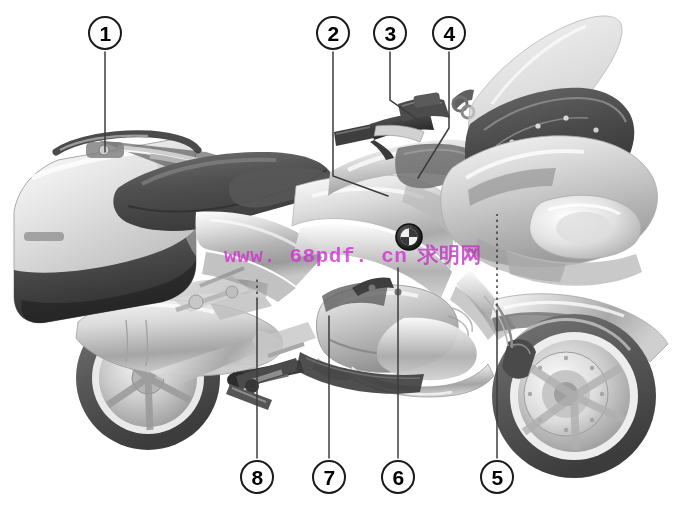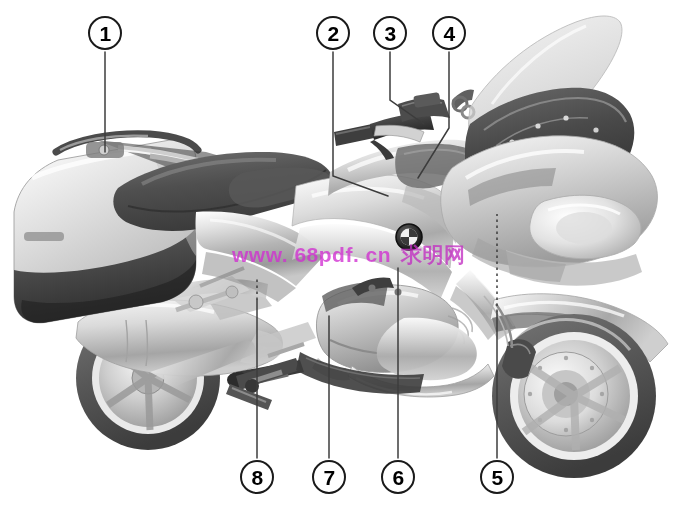--- a/index.html
+++ b/index.html
@@ -52,24 +52,24 @@
     position: absolute;
     left: 0; top: 0;
     width: 700px;
     height: 505px;
     z-index: 30;
     pointer-events: none;
   }
   
   #watermark {
     position: absolute;
-    left: 232px;
+    left: 224px;
     top: 241px;
     z-index: 50;
-    font-family: Liberation Sans, sans-serif;
+    font-family: Liberation Mono, monospace;
     font-size: 21px;
     font-weight: bold;
     color: #d12fd1;
     opacity: 0.78;
     white-space: nowrap;
     letter-spacing: 0.5px;
   }
   #watermark .wm-cn {
     margin-left: 10px;
     color: #c22fc2;

